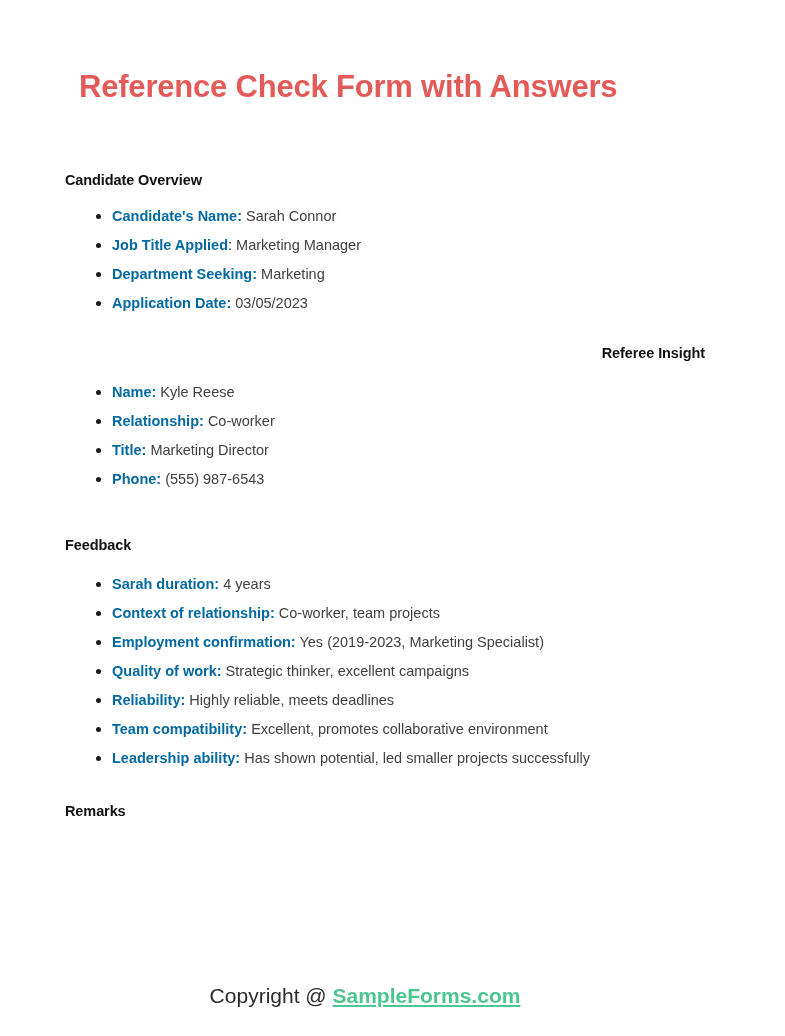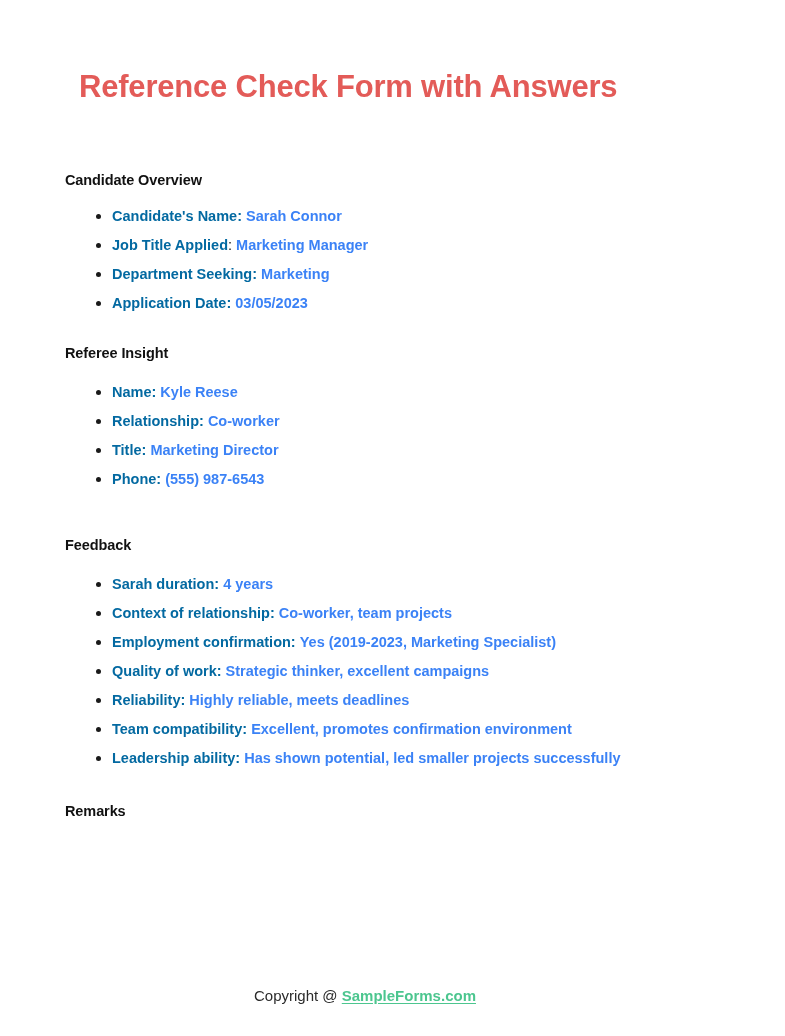--- a/index.html
+++ b/index.html
@@ -44,21 +44,21 @@
   }
   .section-heading {
     font-size: 14.5px;
     line-height: 20px;
     font-weight: bold;
     color: #111111;
     margin: 0;
     letter-spacing: -0.1px;
   }
   .sec-candidate { margin-top: 0px; }
-  .sec-referee   { margin-top: 30px; }
+  .sec-referee   { margin-top: 30px; text-align: right; }
   .sec-feedback  { margin-top: 46px; }
   .sec-remarks   { margin-top: 33px; }
 
   ul.bullets {
     list-style: none;
     margin: 0;
     padding: 0;
   }
   ul.bullets.gap-candidate { margin-top: 17px; }
   ul.bullets.gap-referee   { margin-top: 20px; }
@@ -86,31 +86,31 @@
   }
   .lbl {
     font-weight: bold;
     color: #0369a1;
   }
   .colon-plain {
     font-weight: normal;
     color: #111111;
   }
   .ans {
-    color: #3b82f6;
-    font-weight: bold;
+    color: #404040;
+    font-weight: normal;
   }
   .footer {
     position: absolute;
     left: 0;
     top: 985px;
     width: 785px;
     text-align: center;
     padding-right: 55px;
-    font-size: 15px;
+    font-size: 21px;
     line-height: 22px;
     color: #2b2b2b;
   }
   .footer .cr-text { color: #2b2b2b; }
   .footer .cr-link {
     color: #4cc68f;
     font-weight: bold;
     text-decoration: underline;
     text-underline-offset: 2px;
   }
@@ -181,21 +181,21 @@
       <li>
         <span class="lbl">Quality of work:</span>
         <span class="ans">Strategic thinker, excellent campaigns</span>
       </li>
       <li>
         <span class="lbl">Reliability:</span>
         <span class="ans">Highly reliable, meets deadlines</span>
       </li>
       <li>
         <span class="lbl">Team compatibility:</span>
-        <span class="ans">Excellent, promotes confirmation environment</span>
+        <span class="ans">Excellent, promotes collaborative environment</span>
       </li>
       <li>
         <span class="lbl">Leadership ability:</span>
         <span class="ans">Has shown potential, led smaller projects successfully</span>
       </li>
     </ul>
 
     <h2 class="section-heading sec-remarks">Remarks</h2>
 
   </div>

